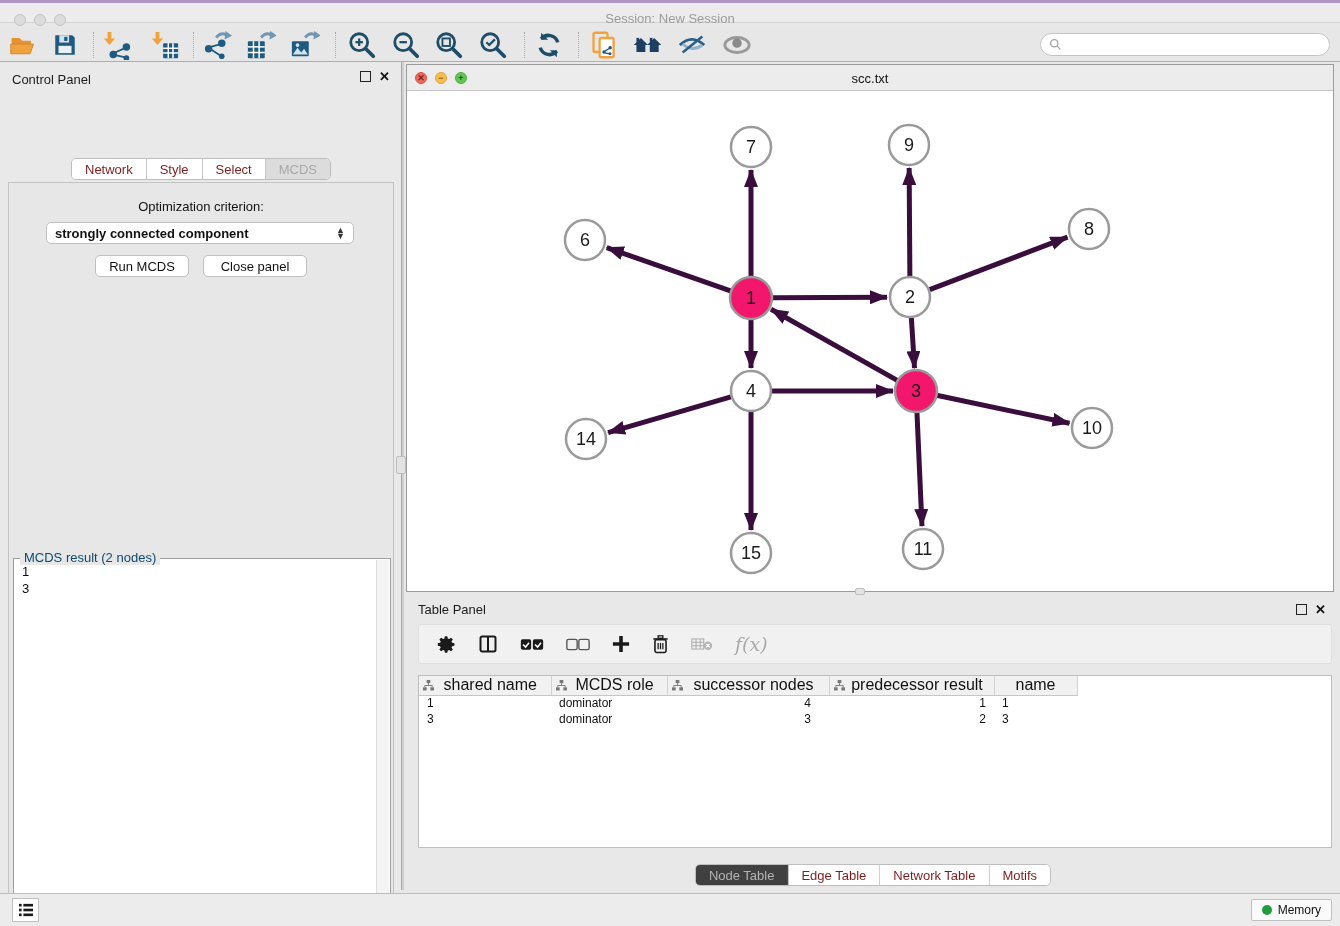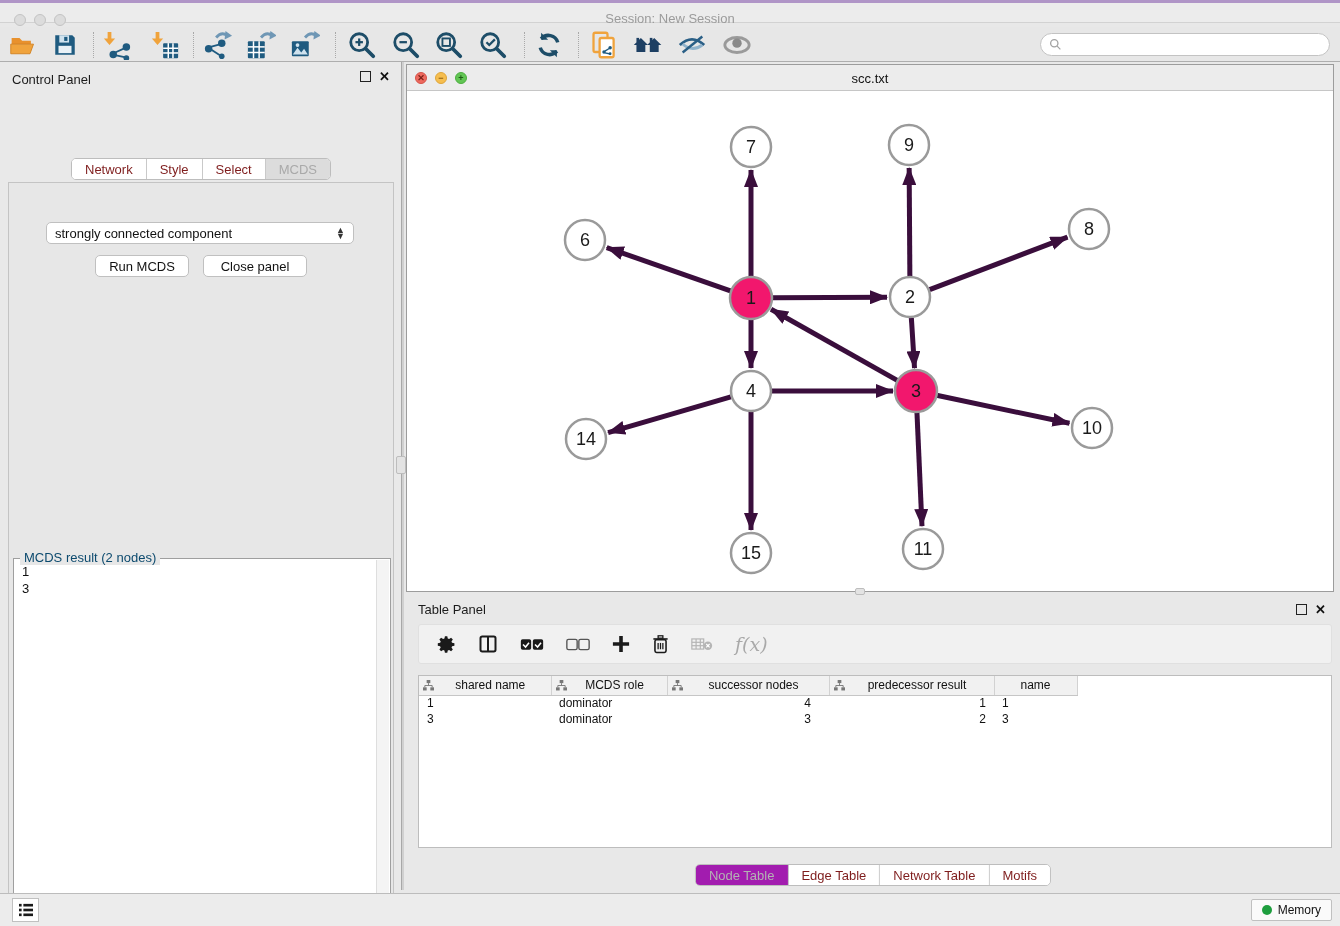--- a/index.html
+++ b/index.html
@@ -32,21 +32,21 @@
   .close-glyph { font-size:13px; font-weight:bold; color:#111; line-height:11px; }
 
   .seg-control { display:flex; border:1px solid #bdbdbd; border-radius:5px; overflow:hidden; background:#fff; height:22px; }
   .seg { padding:0 13px; font-size:13px; display:flex; align-items:center; background:#fff; color:#7f1d1d; border-right:1px solid #c9c9c9; white-space:nowrap; }
   .seg:last-child { border-right:none; }
   .seg.sel { background:#dcdcdc; color:#a9a9a9; }
   #cp-tabs { left:50%; transform:translateX(-50%); top:96px; }
 
   #cp-content { left:8px; top:120px; width:386px; height:758px; background:#e7e7e7; border:1px solid #c4c4c4; }
   #opt-label { width:100%; text-align:center; top:16px; font-size:13px; color:#111; }
-  #criterion-select { left:37px; top:39px; width:308px; height:22px; background:#fff; border:1px solid #c0c0c0; border-radius:5px; font-size:13px; display:flex; align-items:center; padding:0 8px; color:#111; }
+  #criterion-select { left:37px; top:39px; width:308px; height:22px; background:#fff; border:1px solid #c0c0c0; border-radius:5px; font-size:13px; display:flex; align-items:center; padding:0 8px; color:#111;font-weight:bold; }
   #criterion-select .spin { margin-left:auto; display:flex; flex-direction:column; line-height:6px; font-size:9px; color:#333; }
   .push-btn { position:absolute; height:22px; background:#fff; border:1px solid #c0c0c0; border-radius:5px; font-size:13px; color:#111; display:flex; align-items:center; justify-content:center; }
   #run-btn { left:86px; top:72px; width:94px; }
   #close-btn { left:194px; top:72px; width:104px; }
 
   #result-fieldset { left:4px; top:375px; width:378px; height:376px; border:1px solid #9f9f9f; background:#fff; }
   #result-legend { position:absolute; left:6px; top:-9px; background:#e7e7e7; padding:0 4px; font-size:13px; color:#0c4a6e; }
   #result-text { position:absolute; left:2px; top:4px; right:16px; bottom:2px; font-size:13px; color:#111; padding-left:6px; line-height:17px; }
   #result-scroll { position:absolute; right:1px; top:1px; width:13px; bottom:1px; background:#f4f4f4; border-left:1px solid #dedede; }
 
@@ -69,31 +69,31 @@
   
   #table-panel { left:406px; top:596px; width:934px; height:294px; background:#e8e8e8; }
   #tp-header { left:12px; top:6px; }
   #tp-btns { right:14px; top:8px; }
   #tp-toolbar { left:12px; top:28px; width:914px; height:40px; background:#f1f1f1; border:1px solid #e0e0e0; border-radius:3px; display:flex; align-items:center; gap:22px; padding-left:18px; }
   .tpt-icon { display:flex; align-items:center; justify-content:center; }
   #fx-label { font-family:"DejaVu Serif",serif; font-style:italic; font-size:19px; color:#a9a9a9; }
 
   #node-table { left:12px; top:79px; width:914px; height:173px; background:#fff; border:1px solid #bdbdbd; }
   table { border-collapse:collapse; table-layout:fixed; width:100%; }
-  th { background:#f1f1f1; border-right:1px solid #d2d2d2; border-bottom:1px solid #c6c6c6; height:19px; font-weight:normal; font-size:12px; color:#111; }
+  th { background:#f1f1f1; border-right:1px solid #d2d2d2; border-bottom:1px solid #c6c6c6; height:19px; font-weight:normal; font-size:16px; color:#111; }
   th .hwrap { display:flex; align-items:center; padding:0 4px; }
   th .hlabel { flex:1; text-align:center; }
   th:last-child { border-right:1px solid #d2d2d2; }
   th.filler { border-right:none; background:#fff; border-bottom:none; }
   td { font-size:12px; height:16px; color:#111; padding:0 8px; white-space:nowrap; }
   td.r { text-align:right; }
   td.r-pad { text-align:right; padding-right:18px; }
 
   #tp-tabs { left:50%; transform:translateX(-50%); top:268px; }
-  .seg.sel-gray { background:#a21caf; color:#b3b3b3; }
+  .seg.sel-gray { background:#404040; color:#b3b3b3; }
 
   
   #statusbar { left:0; top:893px; width:1340px; height:33px; background:#ececec; border-top:1px solid #bcbcbc; }
   #list-btn { left:12px; top:4px; width:27px; height:24px; background:#fff; border:1px solid #c0c0c0; display:flex; align-items:center; justify-content:center; }
   #memory-btn { right:8px; top:5px; height:22px; padding:0 10px; background:#fafafa; border:1px solid #c0c0c0; border-radius:2px; display:flex; align-items:center; gap:6px; font-size:12px; color:#111;text-align:right; }
   #memory-dot { width:10px; height:10px; border-radius:50%; background:#1e9e3e; }
 </style>
 </head>
 <body>
 
@@ -273,20 +273,21 @@
         <span class="close-glyph">✕</span>
       </span>
     </div>
     <div id="cp-tabs" class="abs seg-control">
         <span class="seg">Network</span>
         <span class="seg">Style</span>
         <span class="seg">Select</span>
         <span class="seg sel">MCDS</span>
       </div>
     <div id="cp-content" class="abs">
+      <div id="opt-label" class="abs">Optimization criterion:</div>
       <div id="criterion-select" class="abs">
         <span>strongly connected component</span>
         <span class="spin">
             <span>▲</span>
             <span>▼</span>
           </span>
       </div>
       <div id="run-btn" class="push-btn">Run MCDS</div>
       <div id="close-btn" class="push-btn">Close panel</div>
       <div id="result-fieldset" class="abs">

